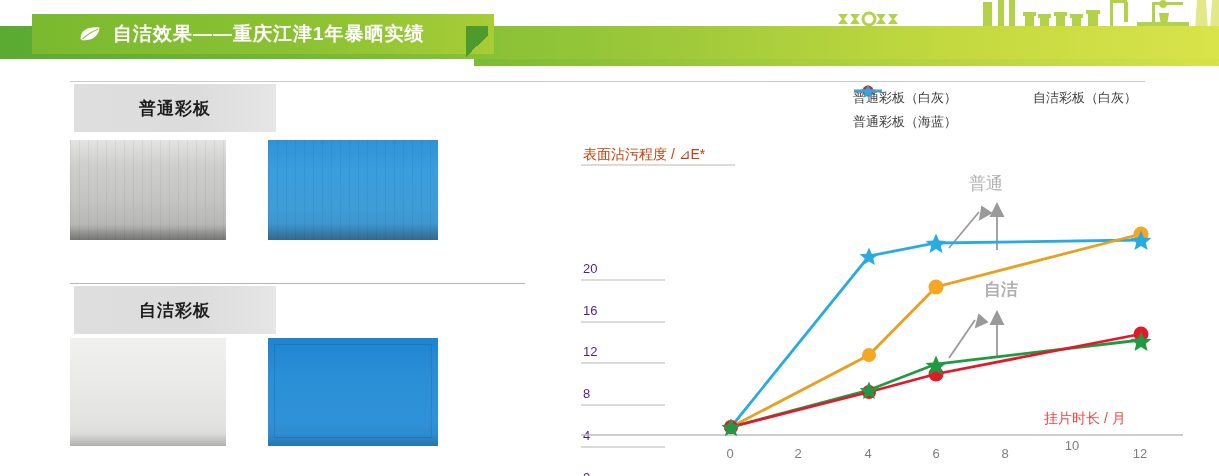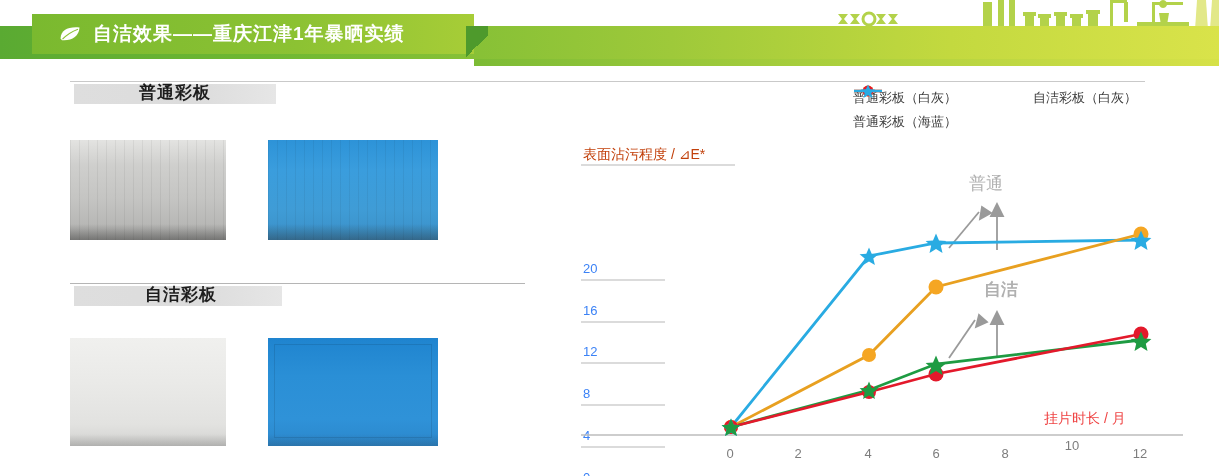--- a/index.html
+++ b/index.html
@@ -10,36 +10,36 @@
   .header-wrap{position:absolute;left:0;top:0;width:1219px;height:70px;}
   .factory-deco{position:absolute;left:700px;top:0;width:519px;height:40px;}
   .band-lower{position:absolute;left:0;top:26px;width:1219px;height:33px;
       background:linear-gradient(to right,#5aaa32 0%,#6fb832 22%,#9ec93a 55%,#c3d93f 78%,#d9e34a 100%);}
   .band-lower-tail{position:absolute;left:474px;top:59px;width:745px;height:7px;
       background:linear-gradient(to right,#7cbb35 0%,#a8ce3c 45%,#d6e148 100%);}
   .band-notch{position:absolute;left:466px;top:26px;width:22px;height:40px;
       background:linear-gradient(135deg,#4e9a2c 0%,#4e9a2c 50%,transparent 50%);}
   .title-chip{position:absolute;left:32px;top:14px;width:442px;height:40px;
       background:linear-gradient(to right,#7ab92f 0%,#8cc233 60%,#a7cd37 100%);
-      display:flex;align-items:center;}
+      display:flex;align-items:center;padding-left:20px;}
   .leaf-icon{margin-left:26px;width:24px;height:20px;flex:none;}
   .title-text{color:#ffffff;font-size:19px;font-weight:bold;letter-spacing:1px;
       margin-left:11px;white-space:nowrap;}
 
   
   .left-panel{position:absolute;left:0;top:70px;width:545px;height:406px;}
   .hr-top{position:absolute;left:70px;top:11px;width:1075px;height:1px;background:#c9c9c9;}
   .hr-mid{position:absolute;left:70px;top:213px;width:455px;height:1px;background:#b5b5b5;}
 
-  .sec-label{position:absolute;width:202px;height:20px;
+  .sec-label{position:absolute;width:202px;height:48px;
       background:linear-gradient(to right,#dedede 0%,#dcdcdc 60%,#e6e6e6 100%);
-      display:flex;align-items:flex-end;justify-content:center;}
+      display:flex;align-items:center;justify-content:center;}
   .sec-label span{font-size:17px;font-weight:bold;color:#1d1d1d;letter-spacing:1px;}
   .sec1{left:74px;top:14px;}
-  .sec2{left:74px;top:216px;padding-left:6px;}
+  .sec2{left:74px;top:216px;}
 
   .swatch{position:absolute;}
   .sw-gray-dirty{left:70px;top:70px;width:156px;height:100px;
       background:linear-gradient(to bottom,#e3e3e1 0%,#cfcfcd 25%,#c4c4c2 60%,#b6b6b4 88%,#a4a4a2 100%);
       position:absolute;overflow:hidden;}
   .sw-blue-dirty{left:268px;top:70px;width:170px;height:100px;
       background:linear-gradient(to bottom,#2d93d8 0%,#3a9ddd 30%,#3f9cd6 70%,#3b8fc6 100%);
       position:absolute;overflow:hidden;}
   .sw-gray-clean{left:70px;top:268px;width:156px;height:108px;
       background:linear-gradient(to bottom,#f0f0ee 0%,#eaeae8 40%,#e2e2e0 80%,#d2d2d0 100%);
@@ -62,21 +62,21 @@
   .chart svg{position:absolute;left:0;top:0;}
 
   .legend{position:absolute;left:308px;top:13px;width:360px;height:48px;}
   .legend-row{display:flex;height:24px;align-items:center;}
   .legend-item{display:flex;align-items:center;width:180px;margin-top:6px;}
   .legend-item .lg-label{font-size:13px;color:#3c3c3c;white-space:nowrap;}
   .lg-mark{width:30px;height:16px;flex:none;margin-right:2px;}
 
   .ax-title-y{position:absolute;left:38px;top:76px;font-size:14px;color:#c2410c;white-space:nowrap;text-align:right;}
   .ax-title-x{position:absolute;left:499px;top:340px;font-size:14px;color:#ef4444;white-space:nowrap;}
-  .ytick{position:absolute;font-size:13px;color:#3b82f6;}
+  .ytick{position:absolute;font-size:13px;color:#4c1d95;}
   .xtick{position:absolute;font-size:13px;color:#7d7d7d;text-align:center;width:30px;}
   .anno{position:absolute;font-size:17px;color:#b0b0b0;white-space:nowrap;}
 </style>
 </head>
 <body>
 
 <div class="header-wrap">
 
   <svg class="factory-deco" viewBox="0 0 519 40" preserveAspectRatio="none">
     <g fill="#b3d24a">

